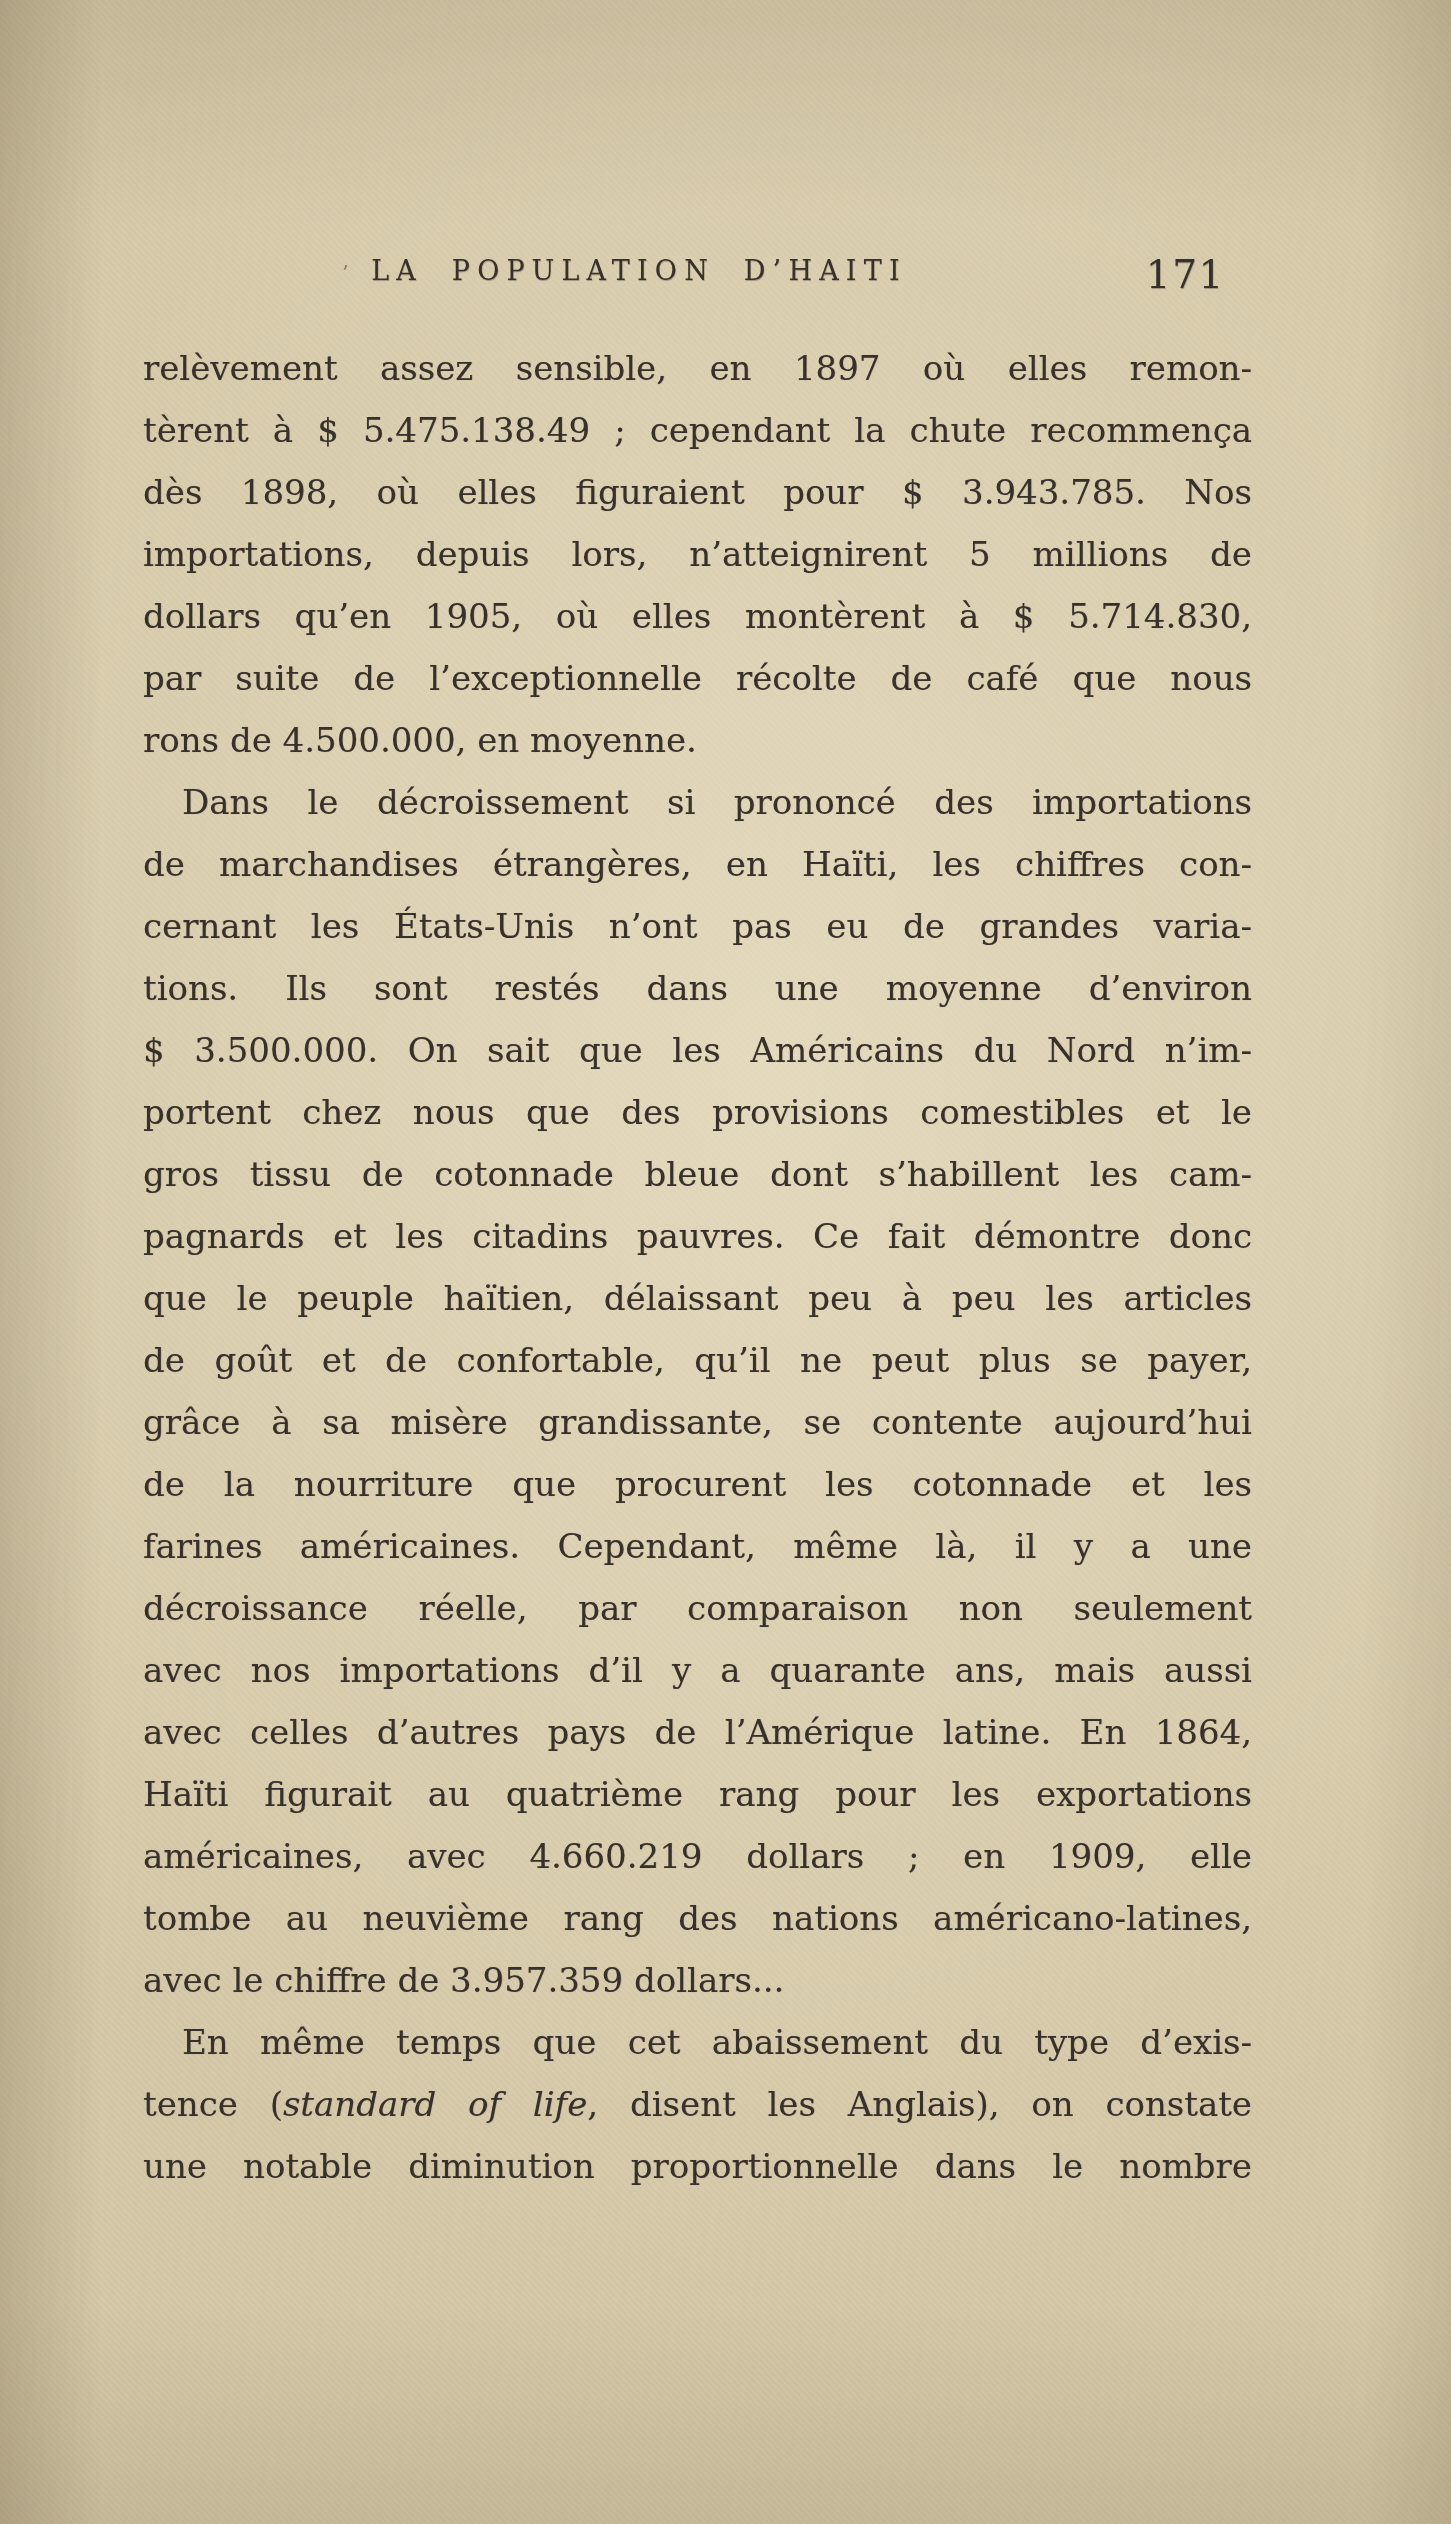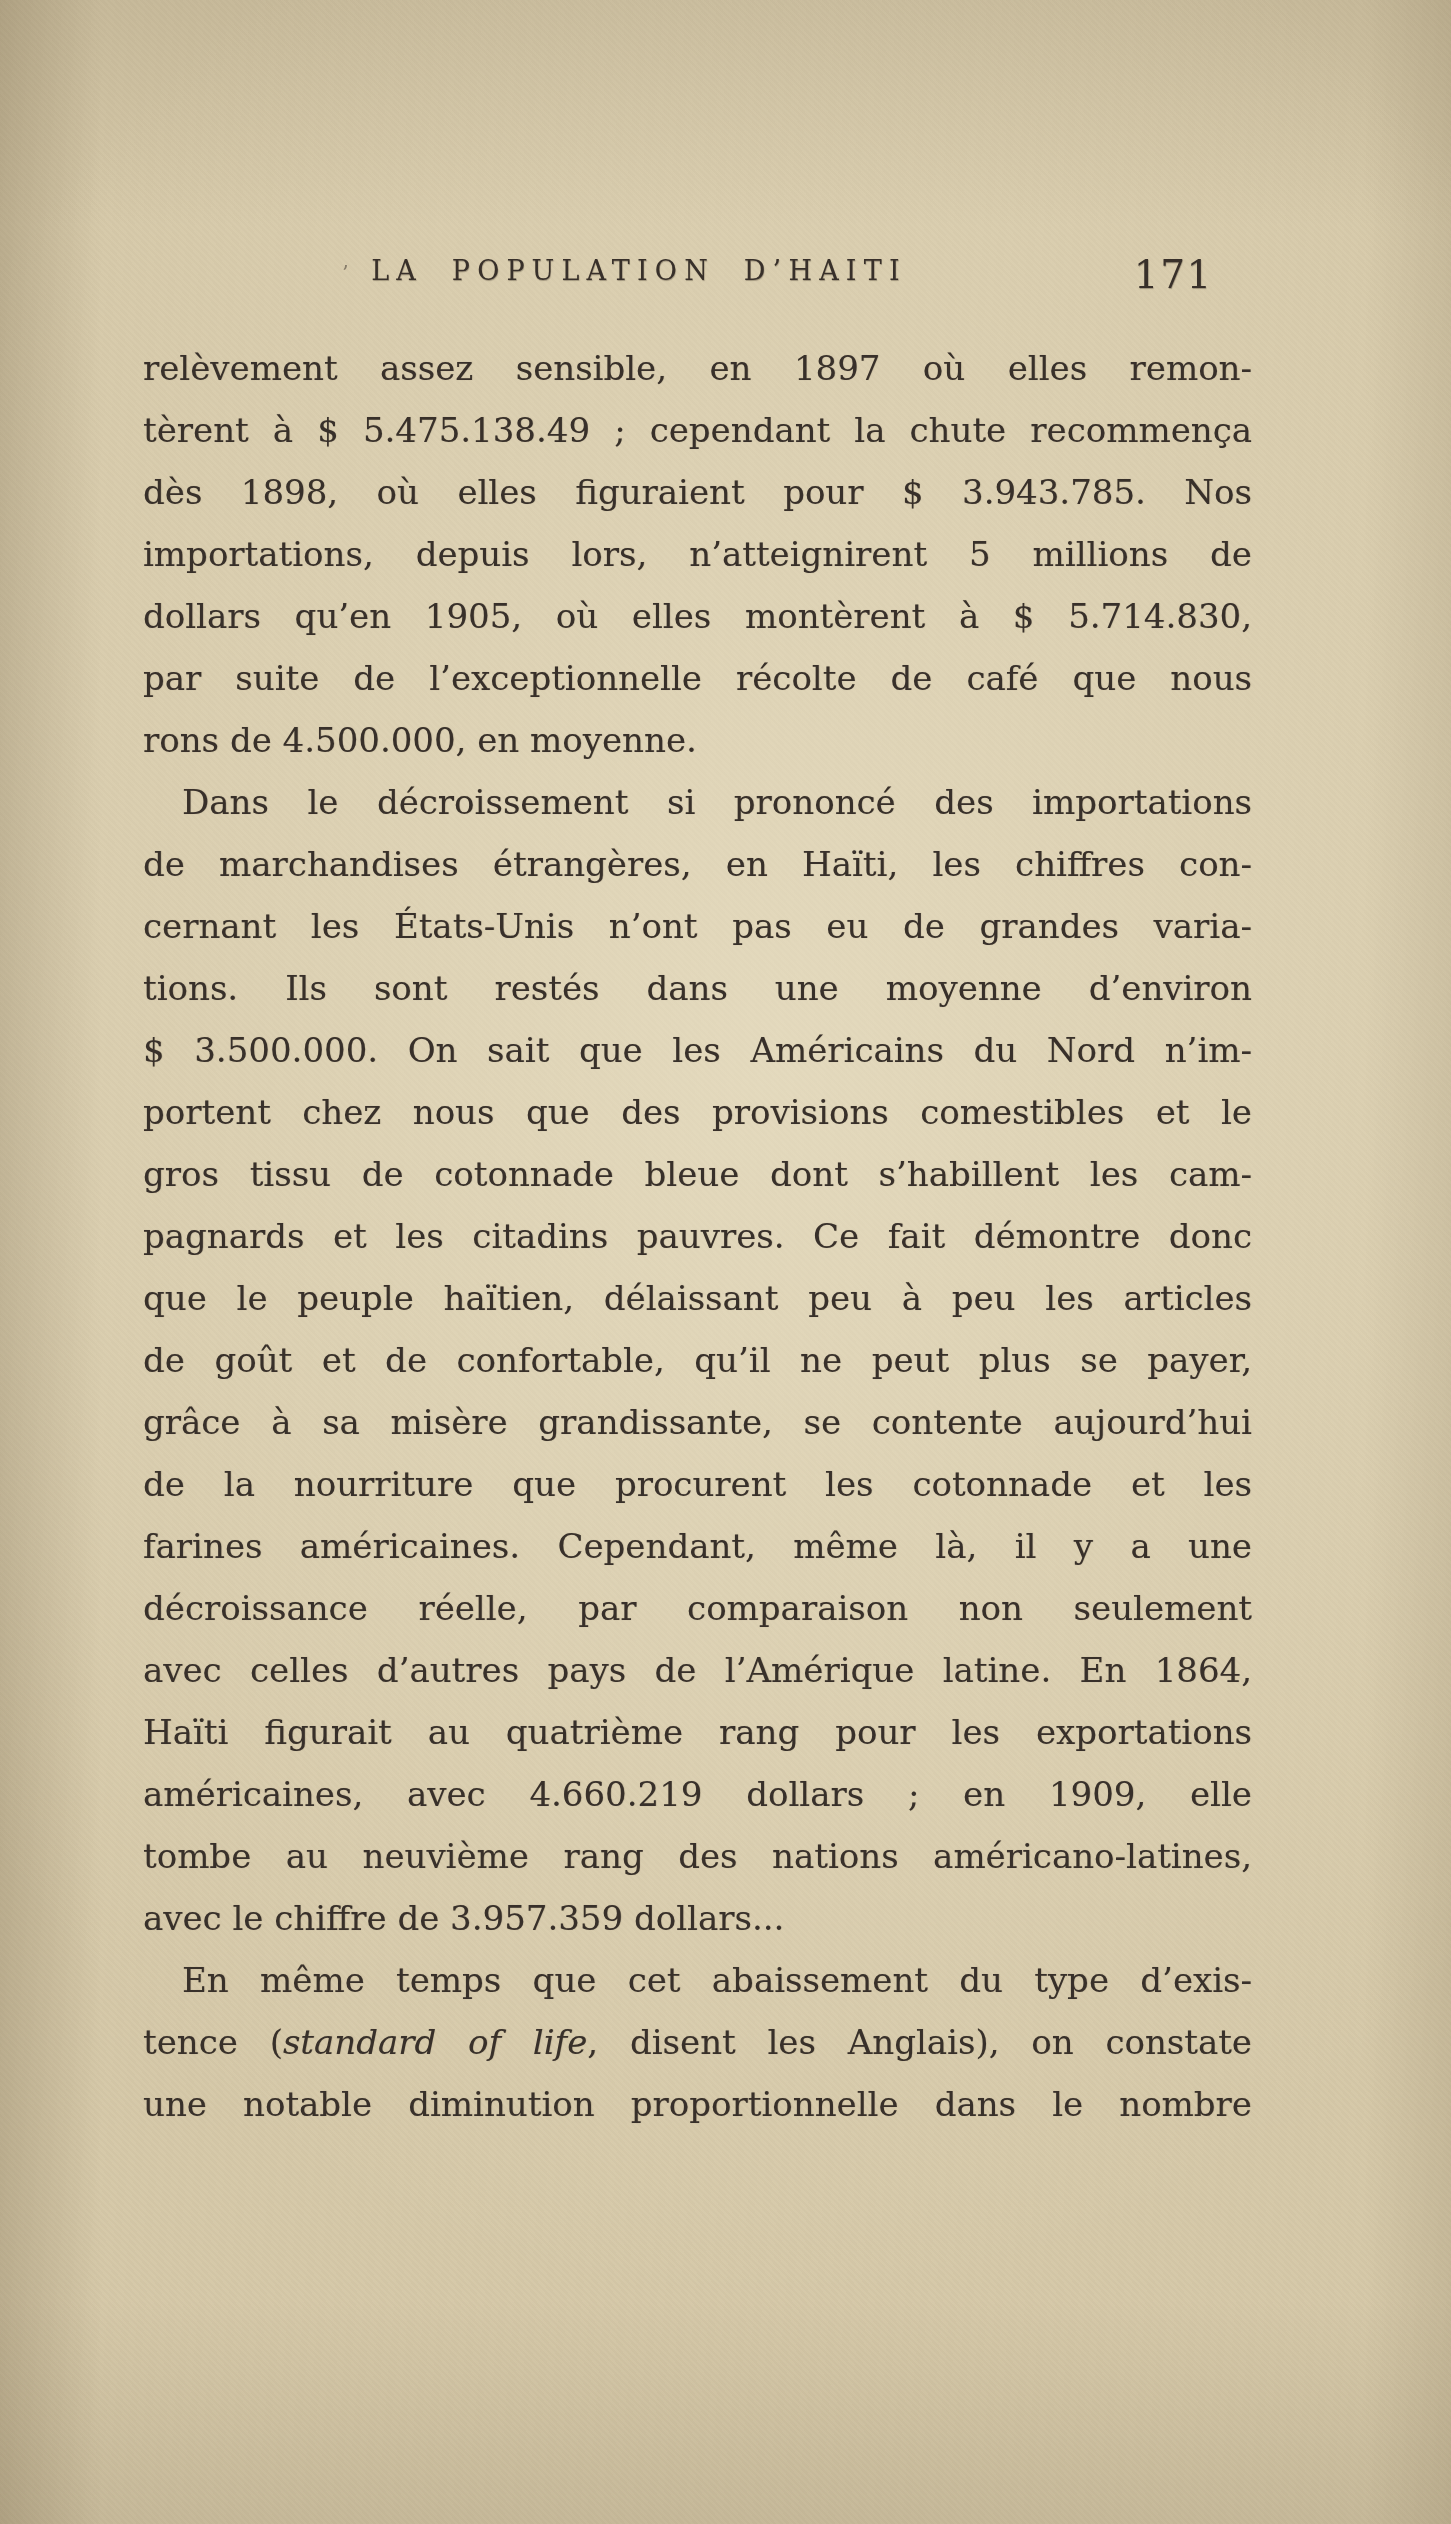--- a/index.html
+++ b/index.html
@@ -40,21 +40,21 @@
   }
   .stray-mark {
     position: absolute;
     left: 199px;
     top: 6.4px;
     font-size: 21px;
     opacity: 0.5;
   }
   .page-number {
     position: absolute;
-    right: 39px;
+    right: 27px;
     top: -3.2px;
     font-size: 39px;
     letter-spacing: 1.6px;
     text-shadow: 0.5px 0.5px 0.8px rgba(56,46,34,0.35);
   }
   .body-text {
     position: absolute;
     left: 143px;
     top: 337px;
     width: 1109px;
@@ -105,20 +105,21 @@
         <div class="line j"><span>$ 3.500.000. On sait que les Américains du Nord n’im-</span></div>
         <div class="line j"><span>portent chez nous que des provisions comestibles et le</span></div>
         <div class="line j"><span>gros tissu de cotonnade bleue dont s’habillent les cam-</span></div>
         <div class="line j"><span>pagnards et les citadins pauvres. Ce fait démontre donc</span></div>
         <div class="line j"><span>que le peuple haïtien, délaissant peu à peu les articles</span></div>
         <div class="line j"><span>de goût et de confortable, qu’il ne peut plus se payer,</span></div>
         <div class="line j"><span>grâce à sa misère grandissante, se contente aujourd’hui</span></div>
         <div class="line j"><span>de la nourriture que procurent les cotonnade et les</span></div>
         <div class="line j"><span>farines américaines. Cependant, même là, il y a une</span></div>
         <div class="line j"><span>décroissance réelle, par comparaison non seulement</span></div>
+        <div class="line j"><span>avec nos importations d’il y a quarante ans, mais aussi</span></div>
         <div class="line j"><span>avec celles d’autres pays de l’Amérique latine. En 1864,</span></div>
         <div class="line j"><span>Haïti figurait au quatrième rang pour les exportations</span></div>
         <div class="line j"><span>américaines, avec 4.660.219 dollars ; en 1909, elle</span></div>
         <div class="line j"><span>tombe au neuvième rang des nations américano-latines,</span></div>
         <div class="line end"><span>avec le chiffre de 3.957.359 dollars...</span></div>
       </div>
       <div>
         <div class="line j indent"><span>En même temps que cet abaissement du type d’exis-</span></div>
         <div class="line j"><span>tence (</span><span class="italic">standard of life</span><span>, disent les Anglais), on constate</span></div>
         <div class="line j"><span>une notable diminution proportionnelle dans le nombre</span></div>

